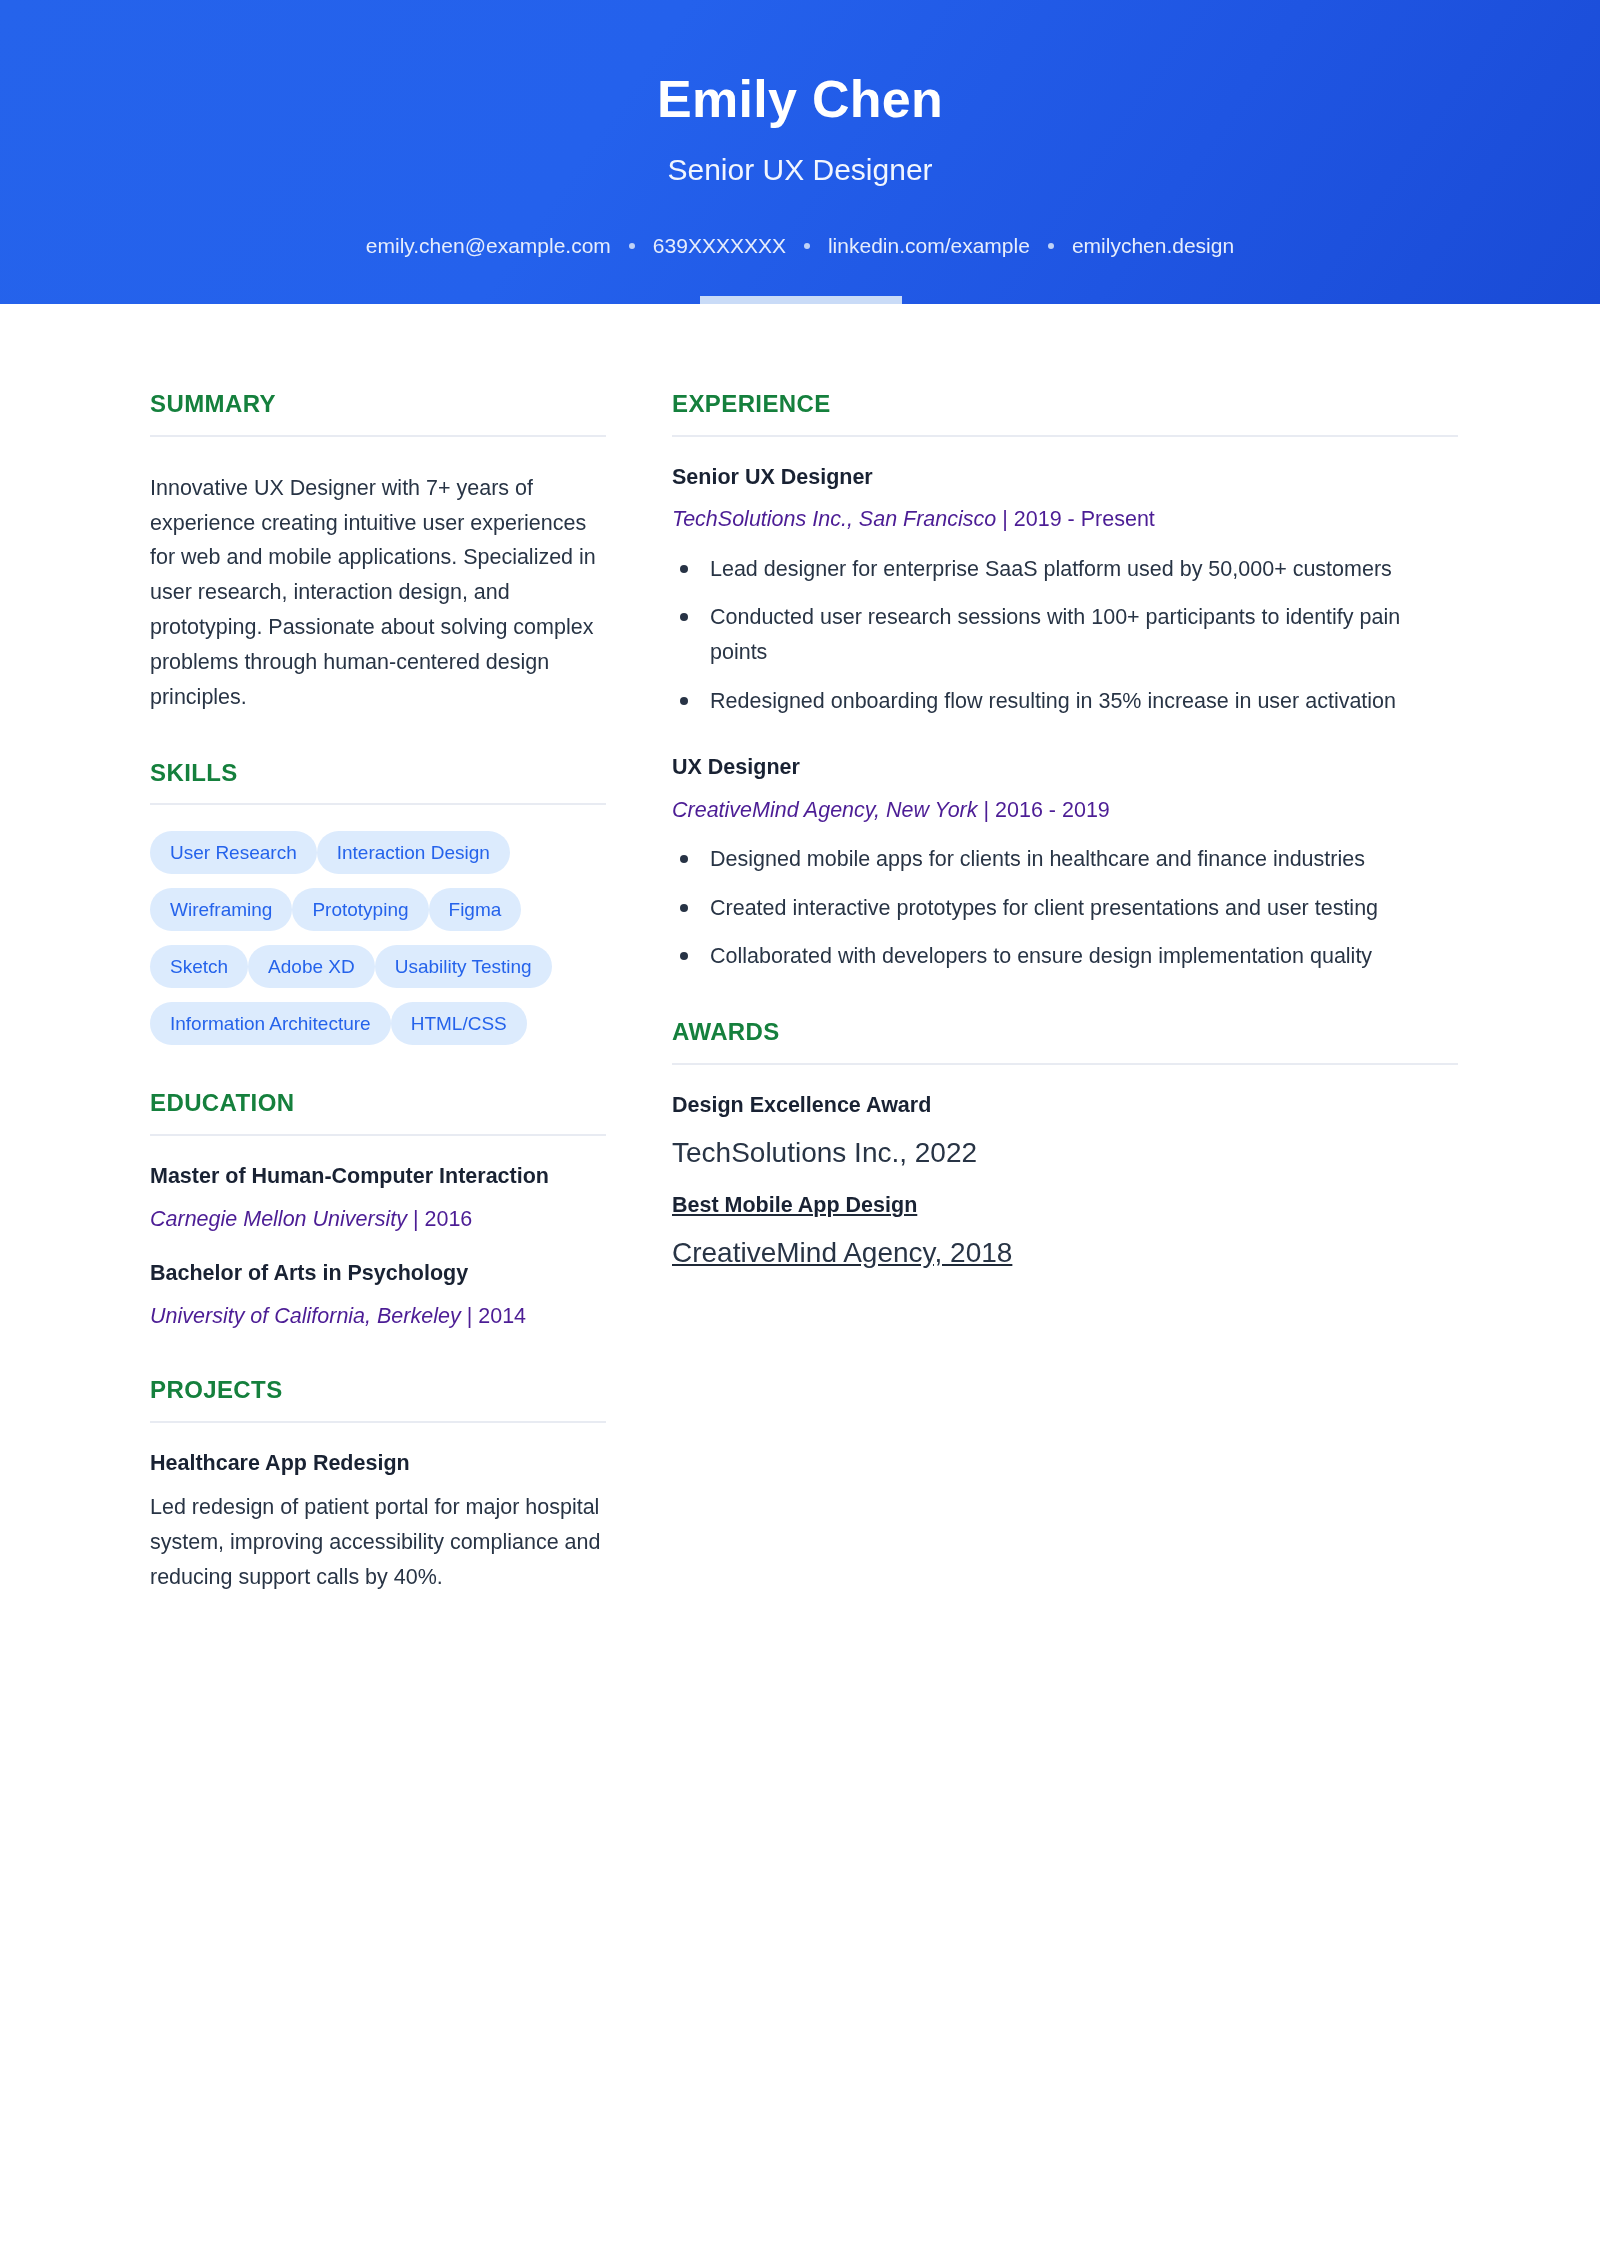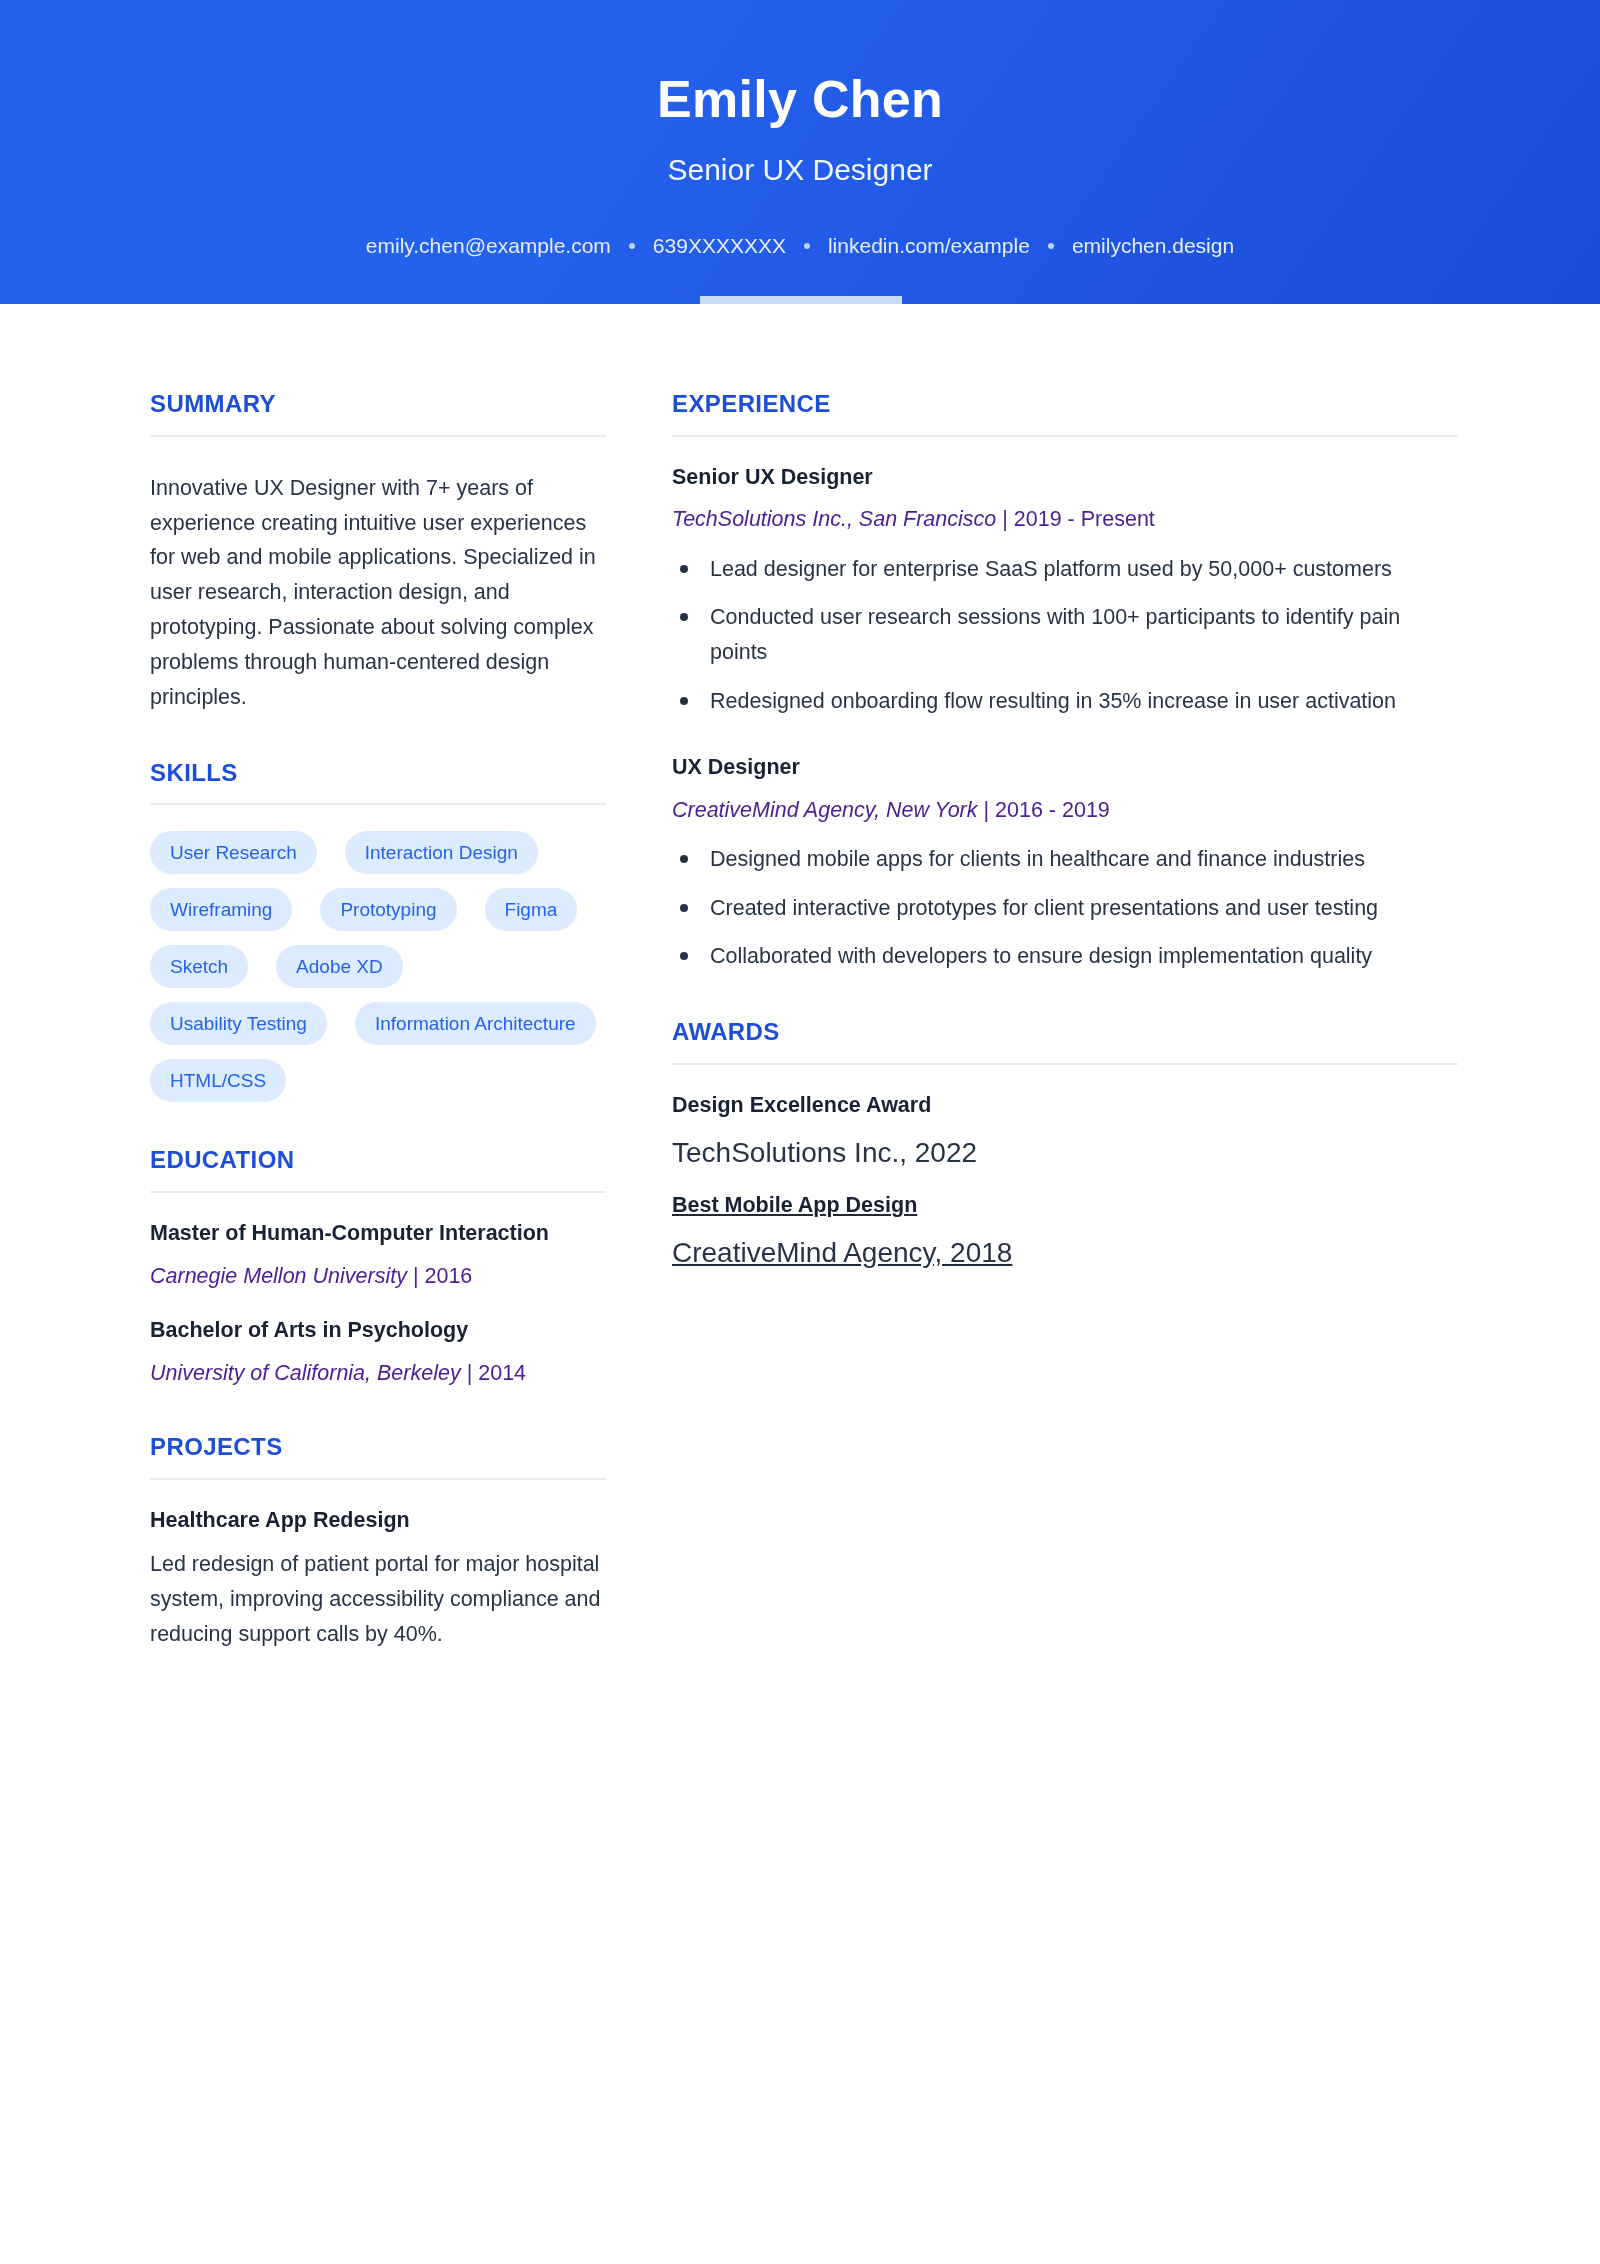--- a/index.html
+++ b/index.html
@@ -95,42 +95,42 @@
   .col-left  { width: 456px; flex: 0 0 456px; }
   .col-right { flex: 1 1 auto; }
 
   
   .section { margin-bottom: 44px; }
   .section:last-child { margin-bottom: 0; }
 
   .section-title {
     font-size: 24px;
     font-weight: bold;
-    color: #1d4ed8;
+    color: #15803d;
     letter-spacing: 0.4px;
     line-height: 1.2;
     padding-bottom: 16px;
     border-bottom: 2px solid #E8EBF2;
     margin-bottom: 26px;
   }
 
   
   .summary-text {
     font-size: 21.5px;
     line-height: 1.62;
     color: #283445;
     font-weight: 400;
     margin-top: 34px;
   }
 
   
   .chips {
     display: flex;
     flex-wrap: wrap;
-    gap: 14px 28px;
+    gap: 14px 0;
   }
 
   .chip {
     background: #DCEBFD;
     color: #2563EB;
     font-size: 19px;
     line-height: 1;
     padding: 12px 20px;
     border-radius: 24px;
     white-space: nowrap;

